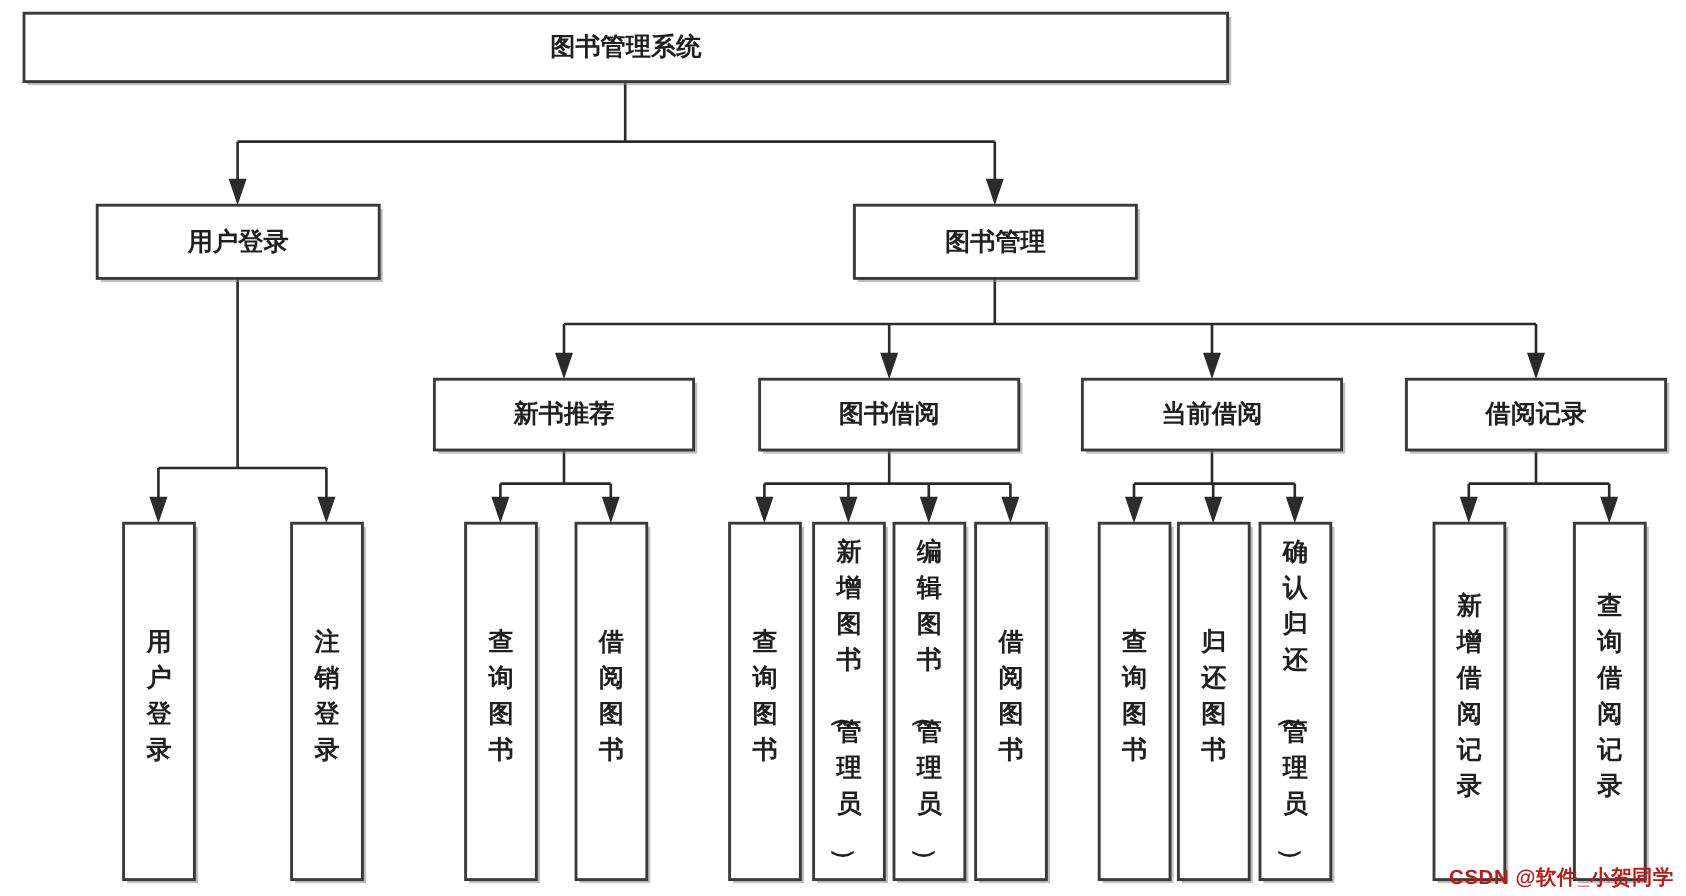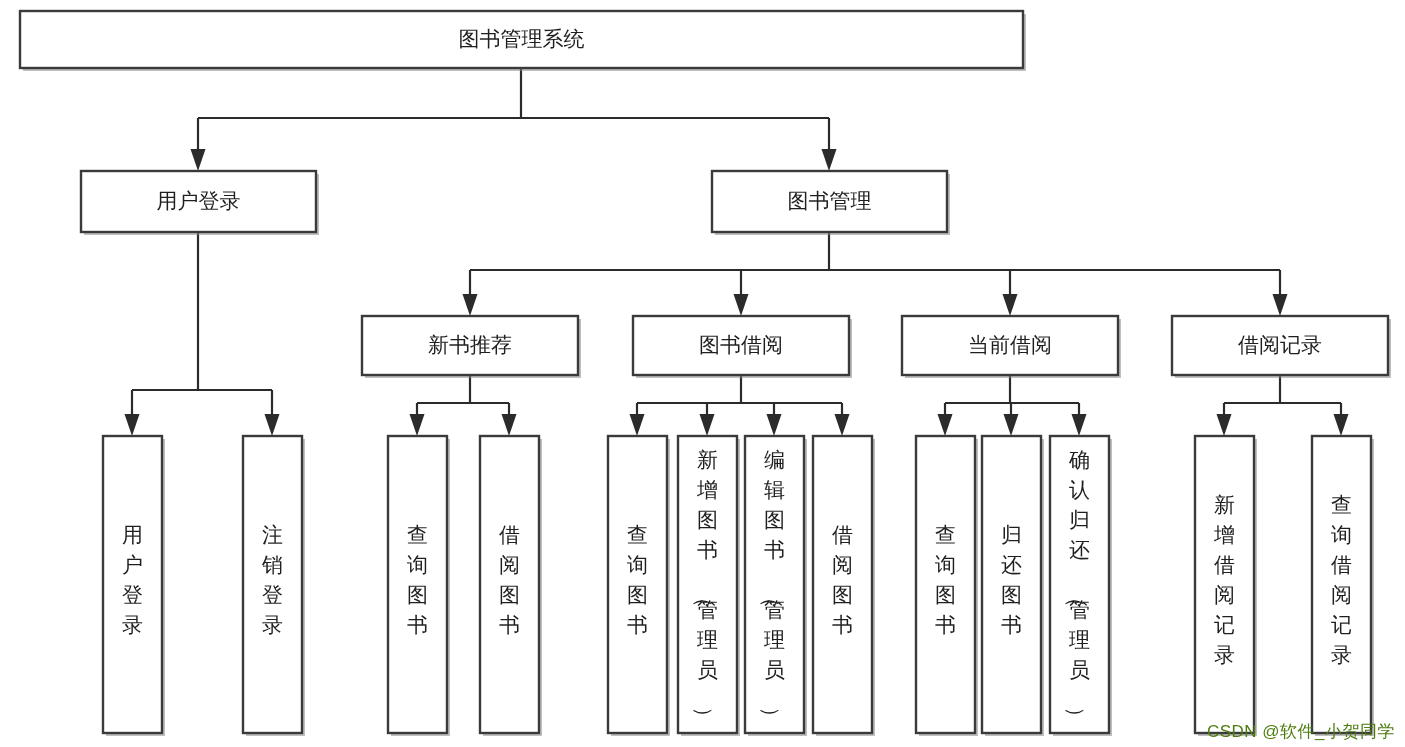--- a/index.html
+++ b/index.html
@@ -10,20 +10,21 @@
   }
   body {
     font-family: "Liberation Sans", "DejaVu Sans", sans-serif;
   }
   #diagram-root {
     position: relative;
     width: 1405px;
     height: 747px;
     background: #ffffff;
     overflow: hidden;
+    font-weight: bold;
   }
   svg.diagram-canvas {
     position: absolute;
     left: 0;
     top: 0;
     width: 1405px;
     height: 747px;
     display: block;
   }
   .node-box {
@@ -56,21 +57,21 @@
     fill: #1f1f1f;
     font-size: 21px;
     text-anchor: middle;
   }
   .watermark {
     position: absolute;
     right: 10px;
     bottom: 4px;
     font-family: "Liberation Sans", "DejaVu Sans", sans-serif;
     font-size: 17px;
-    color: #4d7c0f;
+    color: #b91c1c;
     letter-spacing: 0.5px;
     white-space: nowrap;
     user-select: none;
   }
 </style>
 </head>
 <body>
 
 <div id="diagram-root">
   <svg class="diagram-canvas" id="diagram-canvas" viewBox="0 0 1405 747" xmlns="http://www.w3.org/2000/svg">

